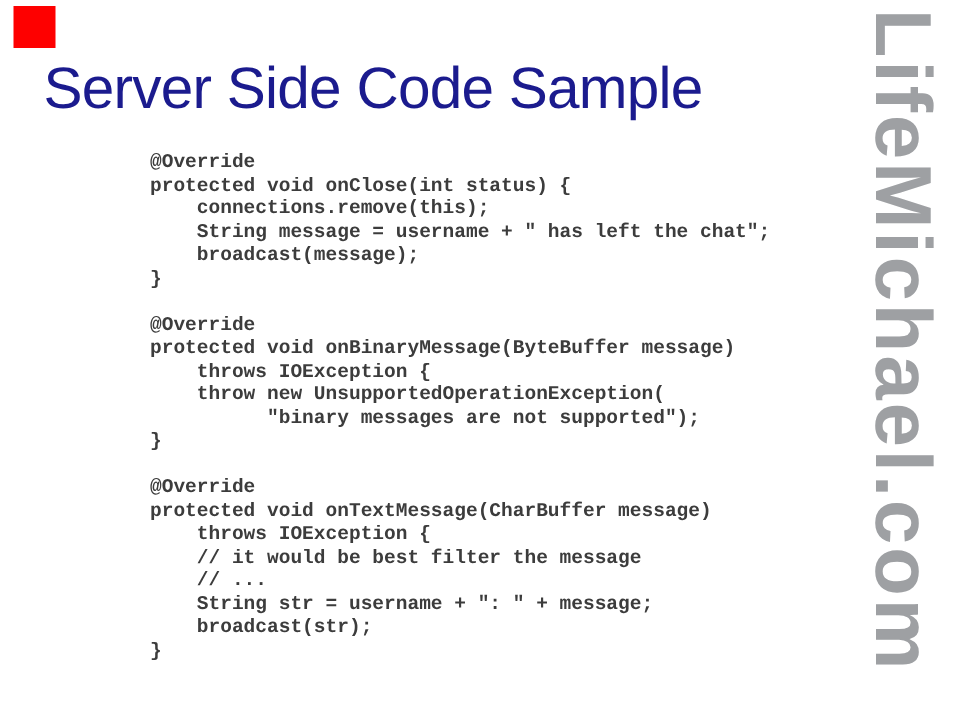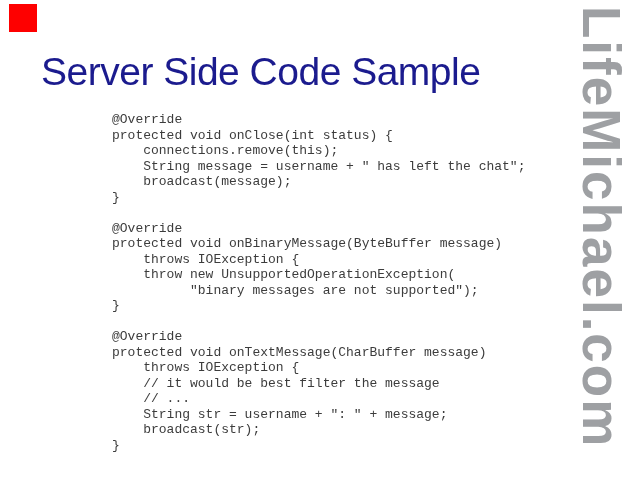--- a/index.html
+++ b/index.html
@@ -20,38 +20,39 @@
     left: 9px;
     top: 4px;
     width: 28px;
     height: 28px;
     background: var(--logo-color, #fe0000);
   }
   .slide-title {
     position: absolute;
     left: 29px;
     top: 40px;
-    margin: 12px;
+    margin: 0;
     font-size: 39px;
     font-weight: 400;
     line-height: 1.0;
     letter-spacing: -0.5px;
     color: var(--title-color, #1b1b8e);
     white-space: nowrap;
   }
   .code-block {
     position: absolute;
     left: 100px;
     top: 100px;
-    margin: 12px;
+    margin: 0;
     font-family: "Liberation Mono", "DejaVu Sans Mono", monospace;
     font-size: 13px;
     line-height: 15.5px;
     color: var(--code-color, #3c3c3c);
     white-space: pre;
+    font-weight: bold;
   }
   .watermark {
     position: absolute;
     top: 6px;
     right: 10px;
     writing-mode: vertical-rl;
     text-orientation: mixed;
     font-size: 53px;
     font-weight: 700;
     line-height: 1.0;

